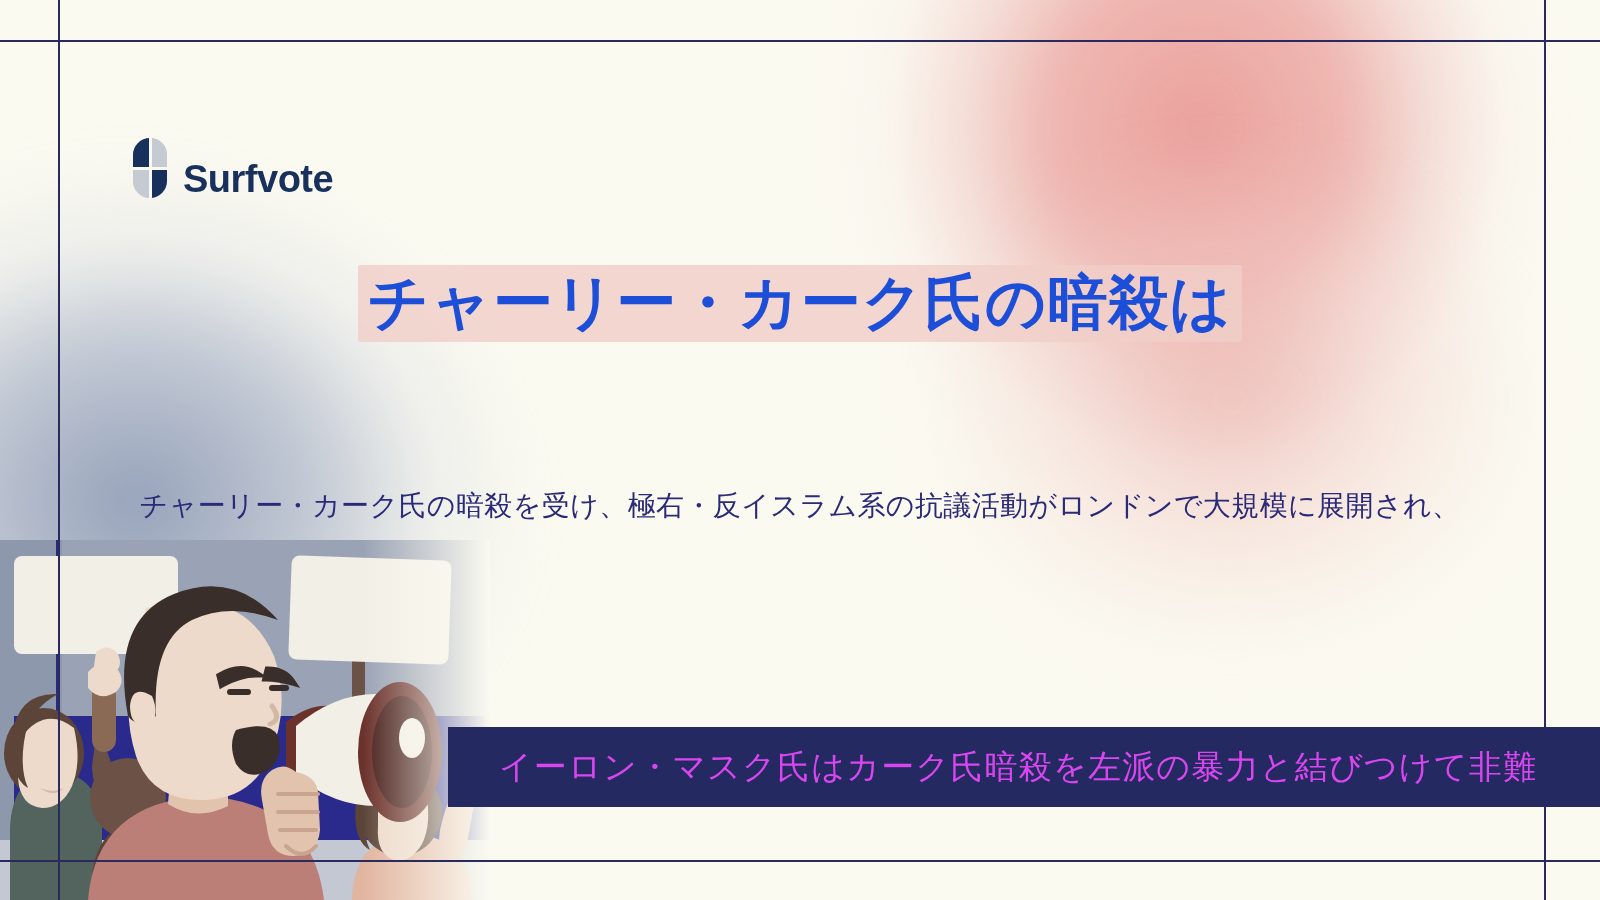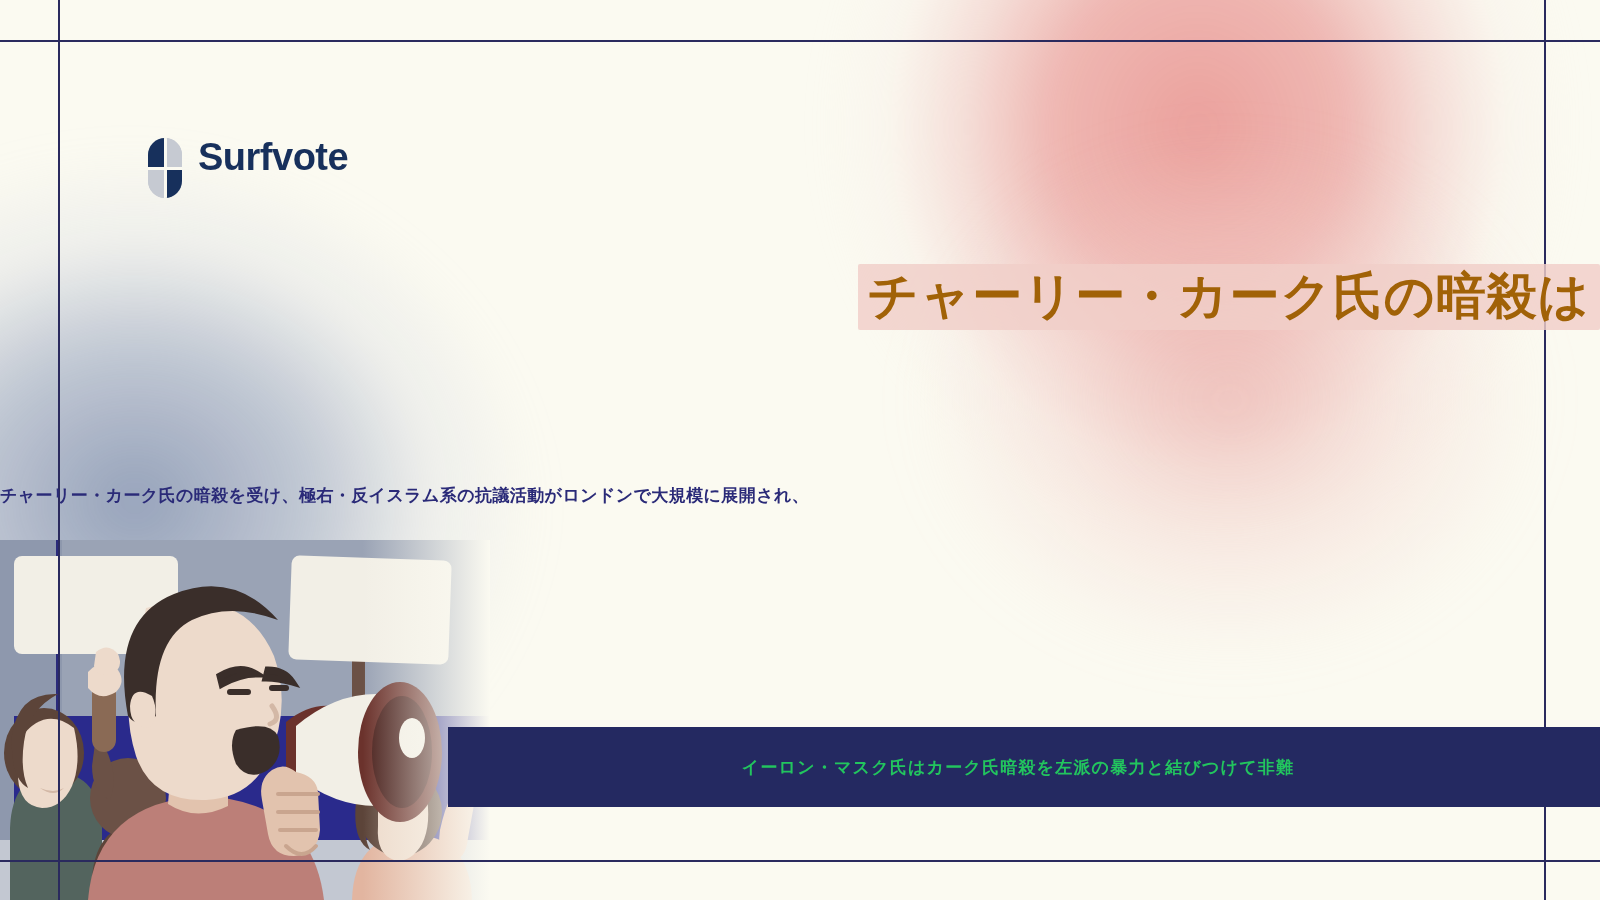--- a/index.html
+++ b/index.html
@@ -58,22 +58,22 @@
   .gridline { position:absolute; background:#2A2A5E; pointer-events:none; }
   .v { width:2px; top:0; bottom:0; }
   .h { height:2px; left:0; right:0; }
   #grid-v-left   { left:58px; }
   #grid-v-right  { left:1544px; }
   #grid-h-top    { top:40px; }
   #grid-h-bottom { top:860px; }
 
   
   #logo {
-    position:absolute; left:148px; top:138px;
-    display:flex; align-items:flex-start; gap:16px;
+    position:absolute; left:133px; top:138px;
+    display:flex; align-items:flex-end; gap:16px;
   }
   #logo-mark {
     position:relative;
     width:34px; height:60px;
     border-radius:17px;
     overflow:hidden;
     background:#C6CAD2;
     flex:0 0 auto;
   }
   #logo-mark .q { position:absolute; width:50%; height:50%; }
@@ -92,42 +92,43 @@
   #logo-text {
     font-size:38px; font-weight:bold;
     color:#17305C; letter-spacing:-0.5px;
     line-height:1;
   }
 
   
   #headline {
     position:absolute;
     left:0; right:0; top:262px;
-    text-align:right;
-    color:#a16207;
+    text-align:center;
+    color:#1d4ed8;
     font-weight:bold;
-    font-size:50px;
+    font-size:60px;
     line-height:1.38;
     letter-spacing:1px;
   }
   #headline .line { display:block; white-space:nowrap; }
   #headline-line-1 .hl {
     background:rgba(240,206,200,0.82);
     padding:4px 10px 6px 10px;
     border-radius:2px;
     box-decoration-break:clone;
   }
 
   
   #description {
     position:absolute;
     left:0; right:0; top:480px;
+    text-align:center;
     color:#2A2A78;
-    font-weight:bold;
-    font-size:17px;
+    font-weight:normal;
+    font-size:28px;
     line-height:1.85;
     letter-spacing:0.4px;
   }
   #description .line { display:block; white-space:nowrap; }
 
   
   #illustration {
     position:absolute;
     left:0; bottom:0;
     width:490px; height:360px;
@@ -140,23 +141,23 @@
     position:absolute;
     left:448px; top:727px;
     width:1152px; height:80px;
     background:#242961;
     display:flex;
     align-items:center;
     justify-content:center;
     z-index:5;
   }
   #banner-text {
-    color:#22c55e;
-    font-weight:bold;
-    font-size:17px;
+    color:#d946ef;
+    font-weight:normal;
+    font-size:33px;
     letter-spacing:1.2px;
     white-space:nowrap;
     padding-right:12px;
   }
 </style>
 </head>
 <body>
 
 <div id="stage">
 

